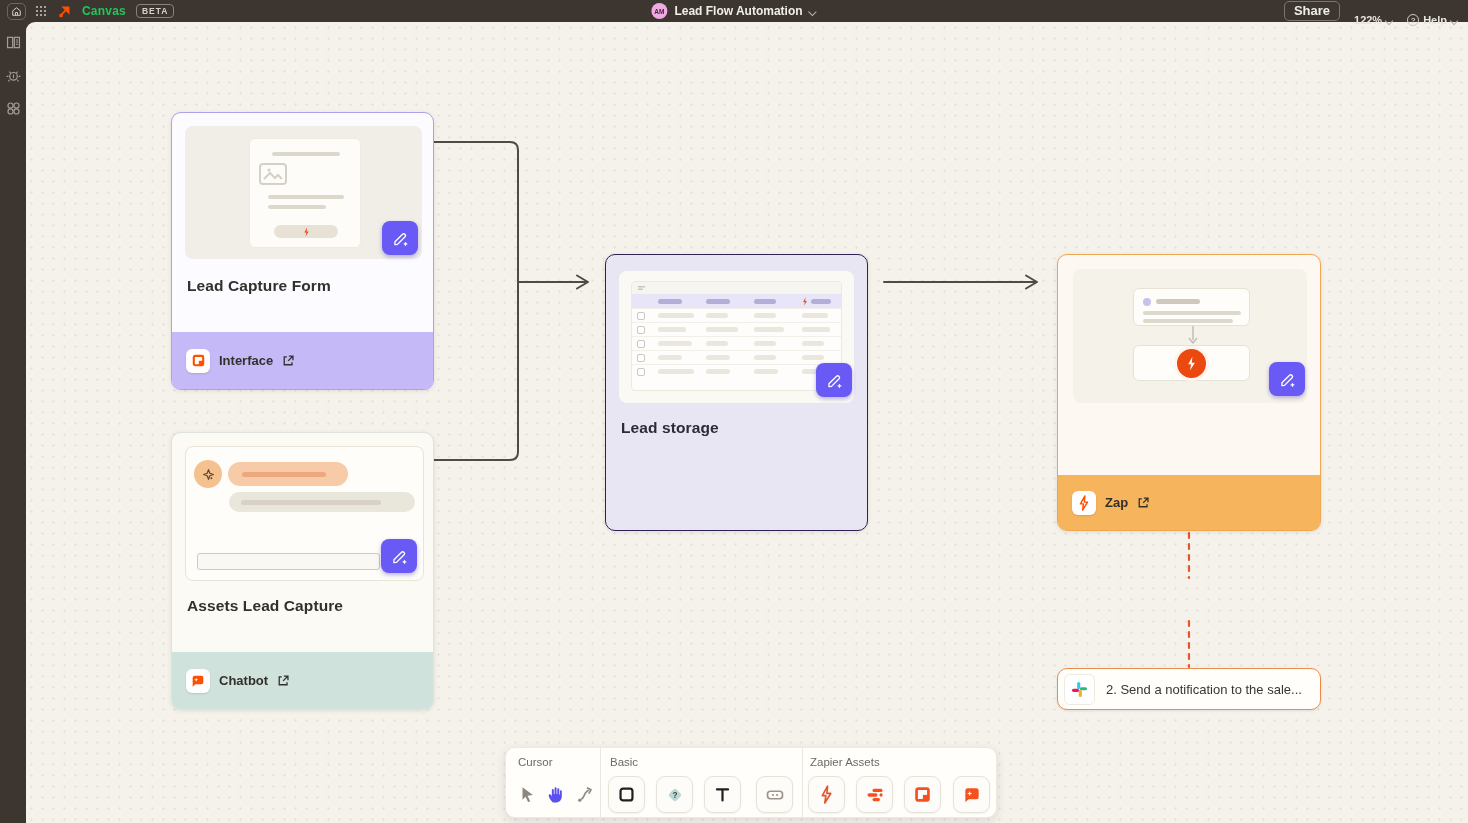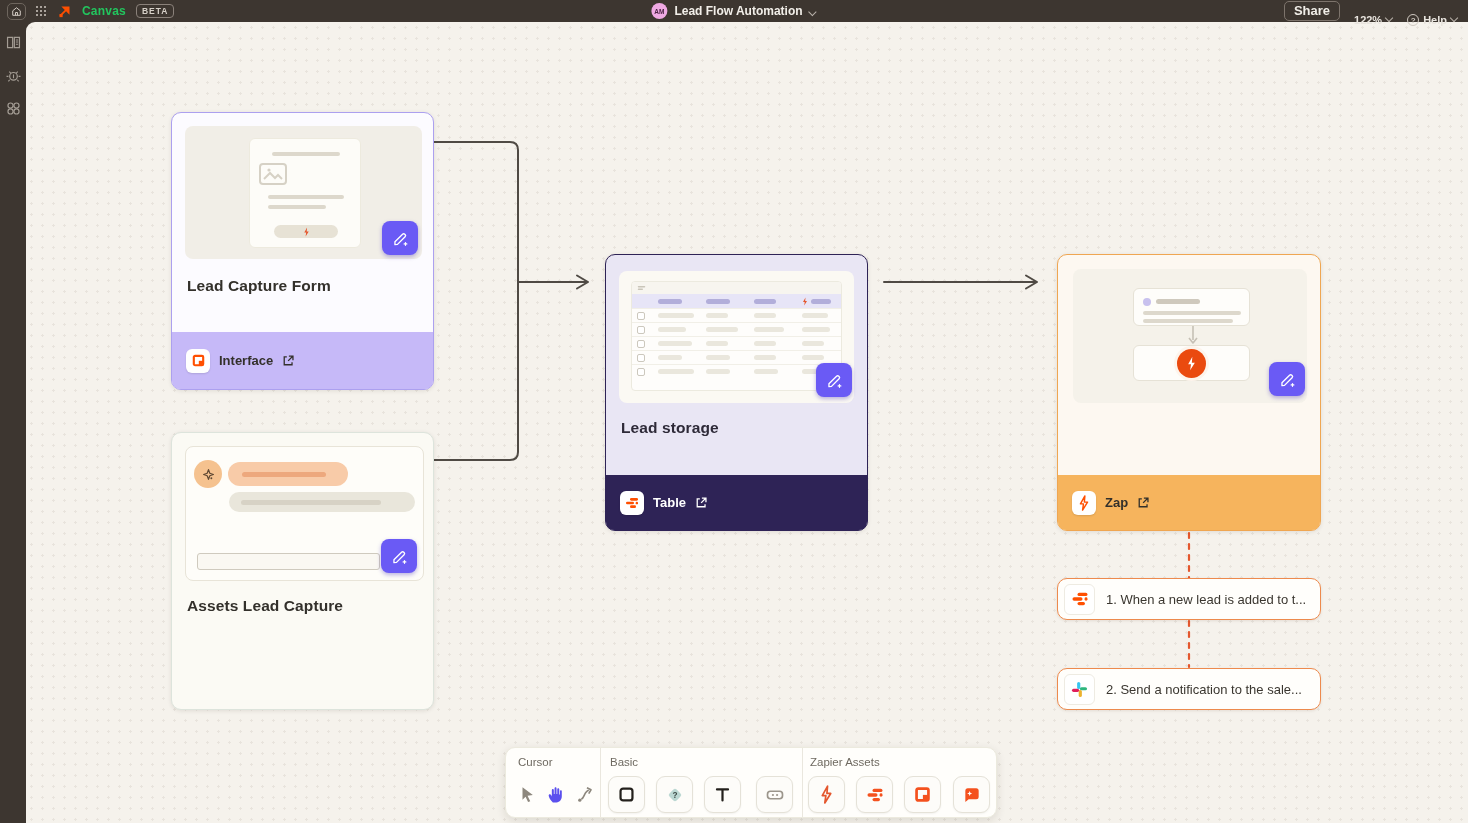--- a/index.html
+++ b/index.html
@@ -23,21 +23,21 @@
                display:flex; align-items:center; gap:7px; cursor:pointer; }
   .avatar { width:16px; height:16px; border-radius:50%; background:#efa9e3; color:#4c2344;
             font-size:6.5px; font-weight:bold; display:flex; align-items:center; justify-content:center; }
   .doc-title { font-size:12px; font-weight:600; color:#f2efe9; }
   .chev { width:7px; height:7px; display:inline-block; position:relative; }
   .chev::after { content:""; position:absolute; left:0; top:1px; width:5px; height:5px;
                  border-right:1.4px solid #b9b2aa; border-bottom:1.4px solid #b9b2aa; transform:rotate(45deg); }
   .tb-right { position:absolute; right:10px; top:0; height:22px; display:flex; align-items:center; gap:14px; }
   .share-btn { font-size:13px; font-weight:600; color:#f0ede7; border:1px solid #7d746c;
                border-radius:5px; padding:1px 9px 2px; cursor:pointer; }
-  .zoom-ctl, .help-ctl { display:flex; align-items:flex-start; gap:4px; font-size:11px; font-weight:600;
+  .zoom-ctl, .help-ctl { display:flex; align-items:center; gap:4px; font-size:11px; font-weight:600;
                          color:#e8e4de; cursor:pointer;margin-top:18px; }
   .qmark { width:12px; height:12px; border:1.2px solid #cfc8c0; border-radius:50%; font-size:8px;
            display:flex; align-items:center; justify-content:center; color:#cfc8c0; font-weight:bold; }
 
   
   .sidebar { position:absolute; left:0; top:22px; width:26px; height:801px; background:#3d3630;
              display:flex; flex-direction:column; align-items:center; padding-top:12px; gap:16px; z-index:4; }
   .sb-icon { width:17px; height:17px; cursor:pointer; opacity:.85; }
 
   
@@ -283,20 +283,33 @@
           </div>
         <div class="cbt-input"></div>
       </div>
       <button class="edit-btn" style="left:209px;top:106px;">
         <svg width="19" height="19" viewBox="0 0 24 24">
           <path d="M5 16.2 14.6 6.6 a2 2 0 0 1 2.8 0 l.4.4 a2 2 0 0 1 0 2.8 L8.2 19.4 5 19.8 Z" fill="none" stroke="#fff" stroke-width="1.7" stroke-linejoin="round"></path>
           <path d="M18.3 17.2 v3.4 M16.6 18.9 h3.4" stroke="#fff" stroke-width="1.6" stroke-linecap="round"></path>
         </svg>
       </button>
       <div class="node-title">Assets Lead Capture</div>
+      <div class="node-footer">
+        <span class="badge-sq">
+          <svg width="16" height="16" viewBox="0 0 24 24">
+            <path d="M4 7 a3 3 0 0 1 3-3 h10 a3 3 0 0 1 3 3 v7 a3 3 0 0 1 -3 3 h-9 l-4 3.5 Z" fill="#ff4f00"></path>
+            <path d="M9.2 7.2 10 9.4 12.2 10.2 10 11 9.2 13.2 8.4 11 6.2 10.2 8.4 9.4 Z" fill="#fff"></path>
+          </svg>
+        </span>
+        <span class="footer-label">Chatbot</span>
+        <svg width="13" height="13" viewBox="0 0 14 14">
+          <path d="M5.2 3.2 H2.4 V11.6 H10.8 V8.8" fill="none" stroke="#33302b" stroke-width="1.4"></path>
+          <path d="M7.4 2.2 H11.8 V6.6 M11.8 2.2 L6.6 7.4" fill="none" stroke="#33302b" stroke-width="1.4"></path>
+        </svg>
+      </div>
     </div>
 
     <div class="node node-tbl">
       <div class="preview">
         <div class="tbl-card">
           <div class="tbl-top">
             <svg style="position:absolute;left:5px;top:3px;" width="9" height="7" viewBox="0 0 12 9">
               <rect x="1" y="1" width="10" height="2" rx="1" fill="#c9c5b9"></rect>
                 <rect x="1" y="4.5" width="7" height="2" rx="1" fill="#c9c5b9"></rect>
             </svg>
@@ -412,35 +425,20 @@
           </div>
         </div>
       </div>
       <button class="edit-btn" style="left:210px;top:108px;">
         <svg width="19" height="19" viewBox="0 0 24 24">
           <path d="M5 16.2 14.6 6.6 a2 2 0 0 1 2.8 0 l.4.4 a2 2 0 0 1 0 2.8 L8.2 19.4 5 19.8 Z" fill="none" stroke="#fff" stroke-width="1.7" stroke-linejoin="round"></path>
           <path d="M18.3 17.2 v3.4 M16.6 18.9 h3.4" stroke="#fff" stroke-width="1.6" stroke-linecap="round"></path>
         </svg>
       </button>
       <div class="node-title">Lead storage</div>
-      <div class="node-footer">
-        <span class="badge-sq">
-          <svg width="16" height="16" viewBox="0 0 24 24">
-            <rect x="9" y="4.5" width="12" height="4" rx="2" fill="#ff4f00"></rect>
-            <rect x="3" y="10" width="12" height="4" rx="2" fill="#ff4f00"></rect>
-            <rect x="17.5" y="10" width="3.5" height="4" rx="1.75" fill="#ff4f00"></rect>
-            <rect x="9" y="15.5" width="9" height="4" rx="2" fill="#ff4f00"></rect>
-          </svg>
-        </span>
-        <span class="footer-label">Table</span>
-        <svg width="13" height="13" viewBox="0 0 14 14">
-          <path d="M5.2 3.2 H2.4 V11.6 H10.8 V8.8" fill="none" stroke="#ffffff" stroke-width="1.4"></path>
-          <path d="M7.4 2.2 H11.8 V6.6 M11.8 2.2 L6.6 7.4" fill="none" stroke="#ffffff" stroke-width="1.4"></path>
-        </svg>
-      </div>
     </div>
 
     <div class="node node-zap">
       <div class="preview">
         <div class="zap-card zap-card1">
           <span class="zap-dot"></span>
           <div class="bar" style="left:22px;top:10px;width:44px;height:5px;background:#cfc9bd;"></div>
           <div class="bar" style="left:9px;top:22px;width:98px;height:4px;"></div>
           <div class="bar" style="left:9px;top:30px;width:90px;height:4px;"></div>
         </div>
@@ -469,31 +467,20 @@
             </svg>
         </span>
         <span class="footer-label">Zap</span>
         <svg width="13" height="13" viewBox="0 0 14 14">
           <path d="M5.2 3.2 H2.4 V11.6 H10.8 V8.8" fill="none" stroke="#33302b" stroke-width="1.4"></path>
           <path d="M7.4 2.2 H11.8 V6.6 M11.8 2.2 L6.6 7.4" fill="none" stroke="#33302b" stroke-width="1.4"></path>
         </svg>
       </div>
     </div>
 
-    <div class="chip chip-1">
-      <span class="chip-icon">
-        <svg width="20" height="20" viewBox="0 0 24 24">
-          <rect x="9" y="4.5" width="12" height="4" rx="2" fill="#ff4f00"></rect>
-          <rect x="3" y="10" width="12" height="4" rx="2" fill="#ff4f00"></rect>
-          <rect x="17.5" y="10" width="3.5" height="4" rx="1.75" fill="#ff4f00"></rect>
-          <rect x="9" y="15.5" width="9" height="4" rx="2" fill="#ff4f00"></rect>
-        </svg>
-      </span>
-      <span class="chip-label">1. When a new lead is added to t...</span>
-    </div>
     <div class="chip chip-2">
       <span class="chip-icon">
         <svg width="19" height="19" viewBox="0 0 24 24">
           <rect x="9" y="2.5" width="4" height="9" rx="2" fill="#36C5F0"></rect>
           <rect x="12.5" y="9" width="9" height="4" rx="2" fill="#2EB67D"></rect>
           <rect x="11" y="12.5" width="4" height="9" rx="2" fill="#ECB22E"></rect>
           <rect x="2.5" y="11" width="9" height="4" rx="2" fill="#E01E5A"></rect>
         </svg>
       </span>
       <span class="chip-label">2. Send a notification to the sale...</span>

